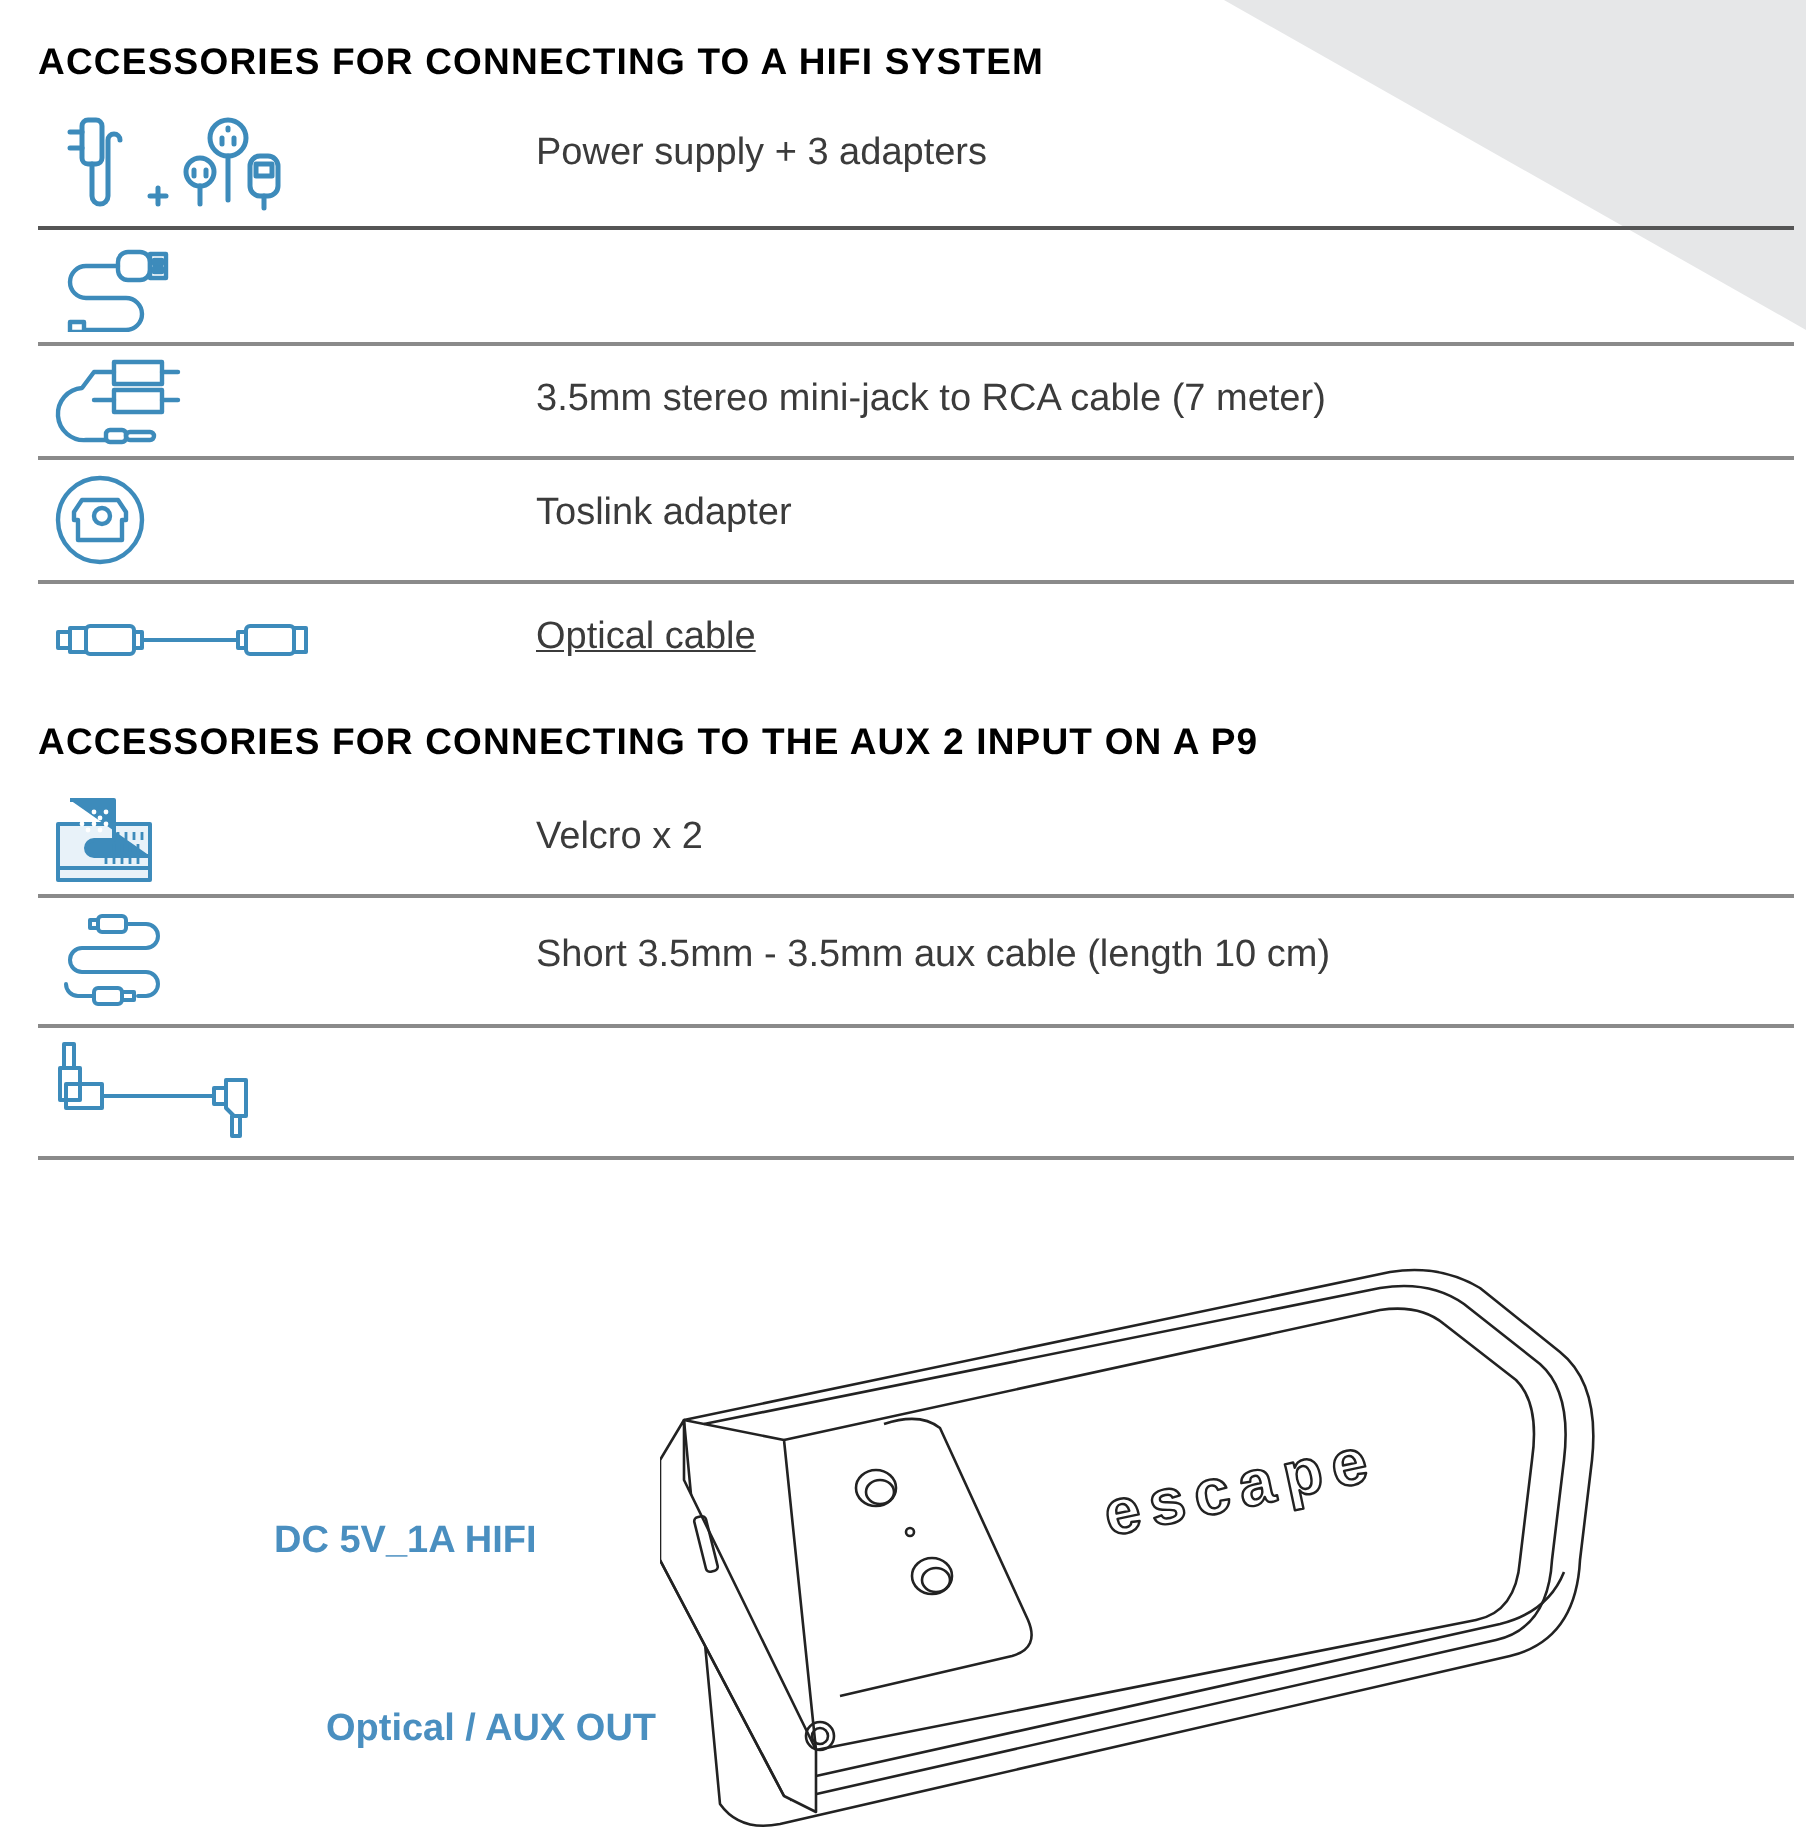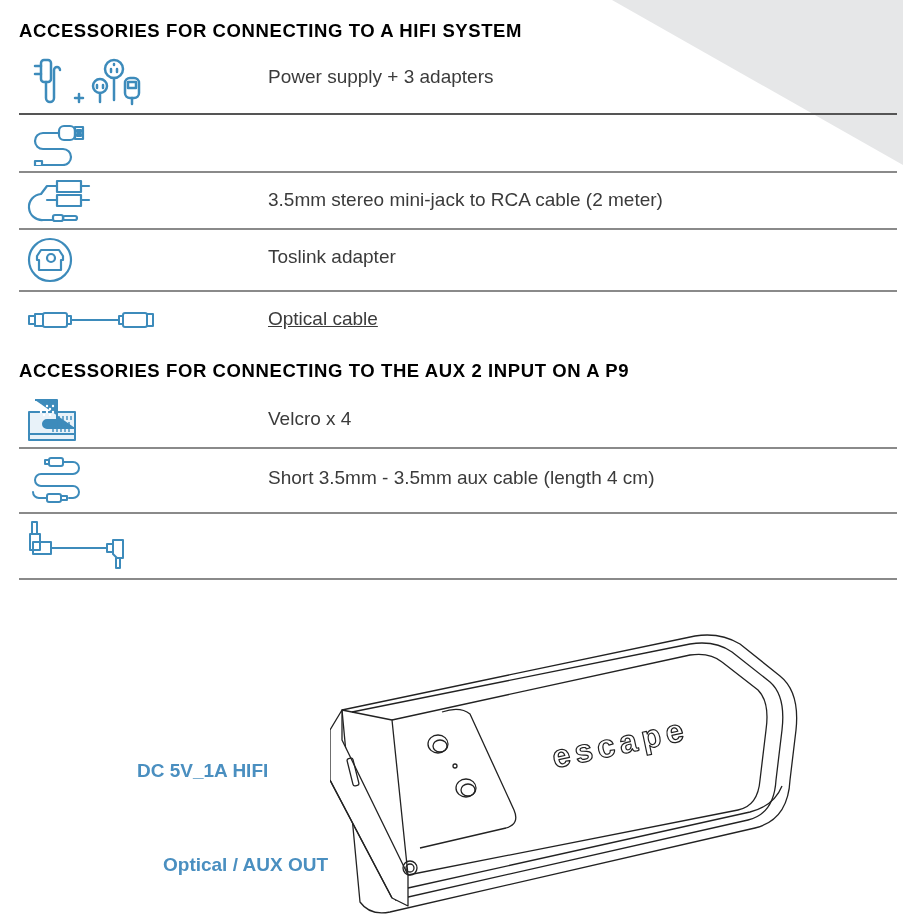--- a/index.html
+++ b/index.html
@@ -71,21 +71,21 @@
       <rect x="30" y="2" width="24" height="11"></rect>
         <line x1="54" y1="7" x2="62" y2="7"></line>
       <rect x="30" y="16" width="24" height="11"></rect>
         <line x1="54" y1="21" x2="62" y2="21"></line>
       <path d="M30 7 h-10 l-6 8 a10 10 0 0 0 2 26 h10"></path>
       <path d="M30 21 h-10"></path>
       <rect x="26" y="36" width="10" height="6" rx="2"></rect>
         <rect x="36" y="37" width="14" height="4" rx="2"></rect>
     </svg>
   </span>
-  <span class="label" style="top:16px;">3.5mm stereo mini-jack to RCA cable (2 meter)</span>
+  <span class="label" style="top:16px;">3.5mm stereo mini-jack to RCA cable (7 meter)</span>
 </div>
 <div class="divider" style="top:228px;"></div>
 
 <div class="row" style="top:230px;height:60px;">
   <span class="icon" style="top:6px;">
     <svg width="50" height="48" viewBox="0 0 50 48" fill="none" stroke="#3d8bbb" stroke-width="2.2" stroke-linejoin="round">
       <circle cx="23" cy="24" r="21"></circle>
       <path d="M14 14 h18 l4 6 v4 h-2 v10 h-22 v-10 h-2 v-4 z"></path>
       <circle cx="24" cy="22" r="4"></circle>
     </svg>
@@ -128,37 +128,37 @@
         <circle cx="17" cy="11" r="1.2"></circle>
           <circle cx="23" cy="11" r="1.2"></circle>
           <circle cx="17" cy="17" r="1.2"></circle>
           <circle cx="23" cy="17" r="1.2"></circle>
       </g>
       <g stroke-width="1.4">
         <path d="M32 18 v4 M36 18 v4 M40 18 v4 M44 18 v4 M30 24 v4 M34 24 v4 M38 24 v4 M42 24 v4 M26 30 v4 M30 30 v4 M34 30 v4 M38 30 v4 M42 30 v4"></path>
       </g>
     </svg>
   </span>
-  <span class="label" style="top:16px;">Velcro x 4</span>
+  <span class="label" style="top:16px;">Velcro x 2</span>
 </div>
 <div class="divider" style="top:447px;"></div>
 
 <div class="row" style="top:449px;height:63px;">
   <span class="icon" style="top:8px;">
     <svg width="60" height="48" viewBox="0 0 60 48" fill="none" stroke="#3d8bbb" stroke-width="2" stroke-linecap="round" stroke-linejoin="round">
       <rect x="18" y="3" width="4" height="4"></rect>
         <rect x="22" y="1" width="14" height="8" rx="2"></rect>
       <path d="M36 5 h10 a5 5 0 0 1 0 12 v0 h-32 a6 6 0 0 0 0 12 h32 a6 6 0 0 1 0 12 h-4"></path>
       <path d="M14 41 a5 5 0 0 1 0 -0"></path>
       <path d="M6 35 a6 6 0 0 0 6 6 h8"></path>
       <rect x="20" y="37" width="14" height="8" rx="2"></rect>
         <rect x="34" y="39" width="6" height="4"></rect>
     </svg>
   </span>
-  <span class="label" style="top:18px;">Short 3.5mm - 3.5mm aux cable (length 4 cm)</span>
+  <span class="label" style="top:18px;">Short 3.5mm - 3.5mm aux cable (length 10 cm)</span>
 </div>
 <div class="divider" style="top:512px;"></div>
 
 <div class="row" style="top:514px;height:64px;">
   <span class="icon" style="top:6px;">
     <svg width="110" height="52" viewBox="0 0 110 52" fill="none" stroke="#3d8bbb" stroke-width="2" stroke-linejoin="round">
       <rect x="5" y="2" width="5" height="12"></rect>
         <rect x="3" y="14" width="10" height="16"></rect>
         <rect x="6" y="22" width="18" height="12"></rect>
       <line x1="24" y1="28" x2="80" y2="28"></line>

